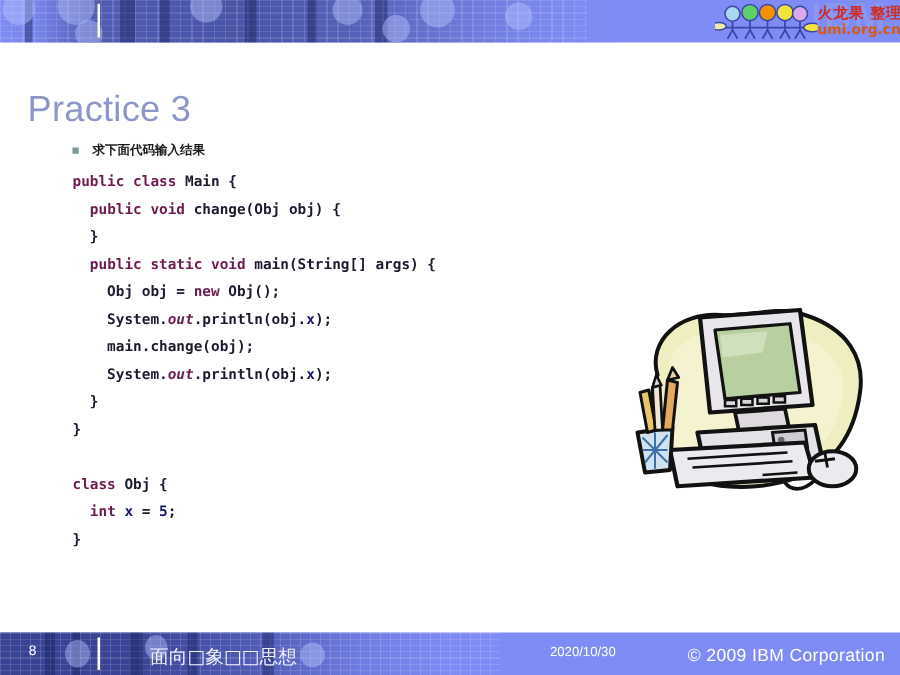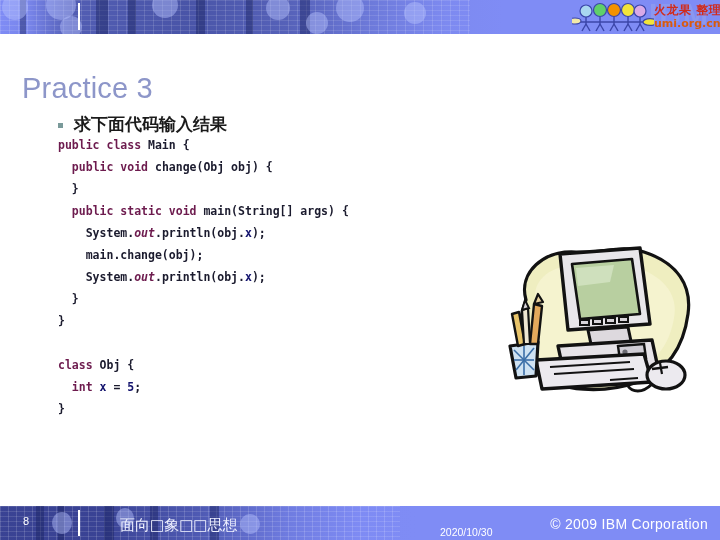--- a/index.html
+++ b/index.html
@@ -123,21 +123,21 @@
     align-items: center;
   }
   .bullet-mark {
     width: 5px; height: 5px;
     background: #7a9a9a;
     margin-right: 11px;
     margin-top: 1px;
     flex: 0 0 auto;
   }
   .bullet-text {
-    font-size: 17px;
+    font-size: 10px;
     font-weight: bold;
     color: #1a1a1a;
     font-family: "DejaVu Sans", sans-serif;
     white-space: nowrap;
   }
 
   
   .code {
     position: absolute;
     left: 58px; top: 134px;
@@ -204,21 +204,21 @@
   .ftr-topic {
     position: absolute;
     left: 120px; top: 10px;
     font-size: 15px;
     color: #eef0ff;
     white-space: nowrap;
     font-family: "DejaVu Sans", sans-serif;
   }
   .ftr-date {
     position: absolute;
-    left: 440px; top: 20px;
+    left: 440px; top: 10px;
     font-size: 10.5px;
     color: #ffffff;
     white-space: nowrap;
   }
   .ftr-copy {
     position: absolute;
     right: 12px; top: 10px;
     font-size: 14px;
     color: #ffffff;
     white-space: nowrap;
@@ -287,20 +287,21 @@
 <div class="bullet-row">
   <span class="bullet-mark"></span>
   <span class="bullet-text">求下面代码输入结果</span>
 </div>
 
 <div class="code">
   <div class="code-line"><span class="kw">public class </span>Main {</div>
   <div class="code-line">  <span class="kw">public void </span>change(Obj obj) {</div>
   <div class="code-line">  }</div>
   <div class="code-line">  <span class="kw">public static void </span>main(String[] args) {</div>
+  <div class="code-line">    Obj obj = <span class="kw">new </span>Obj();</div>
   <div class="code-line">    System.<span class="it">out</span>.println(obj.<span class="var">x</span>);</div>
   <div class="code-line">    main.change(obj);</div>
   <div class="code-line">    System.<span class="it">out</span>.println(obj.<span class="var">x</span>);</div>
   <div class="code-line">  }</div>
   <div class="code-line">}</div>
   <div class="code-line blank"> </div>
   <div class="code-line"><span class="kw">class </span>Obj {</div>
   <div class="code-line">  <span class="kw">int </span><span class="var">x</span> = <span class="num">5</span>;</div>
   <div class="code-line">}</div>
 </div>

